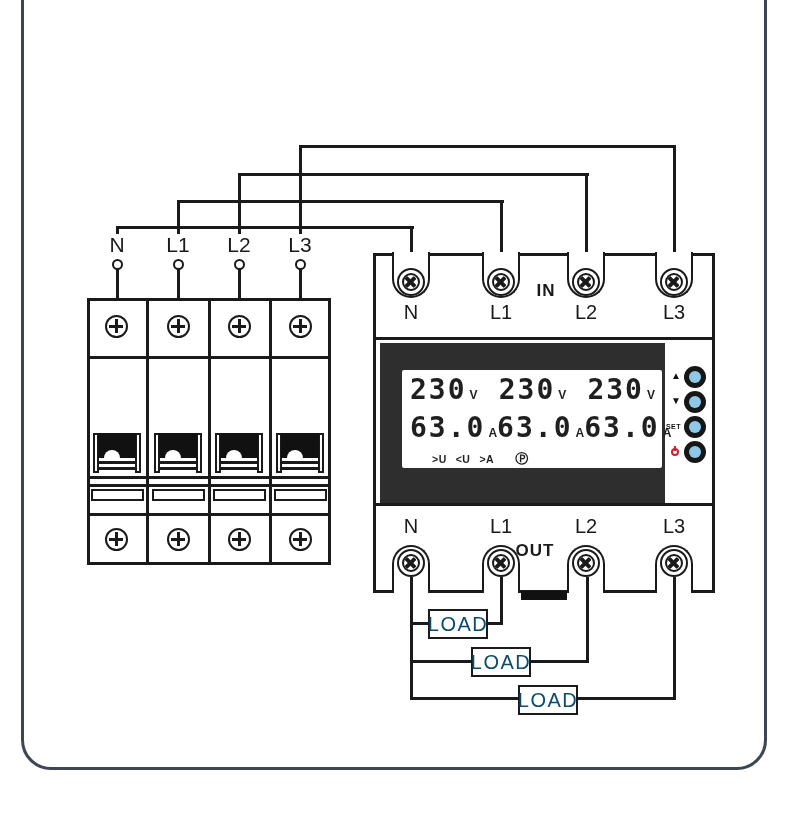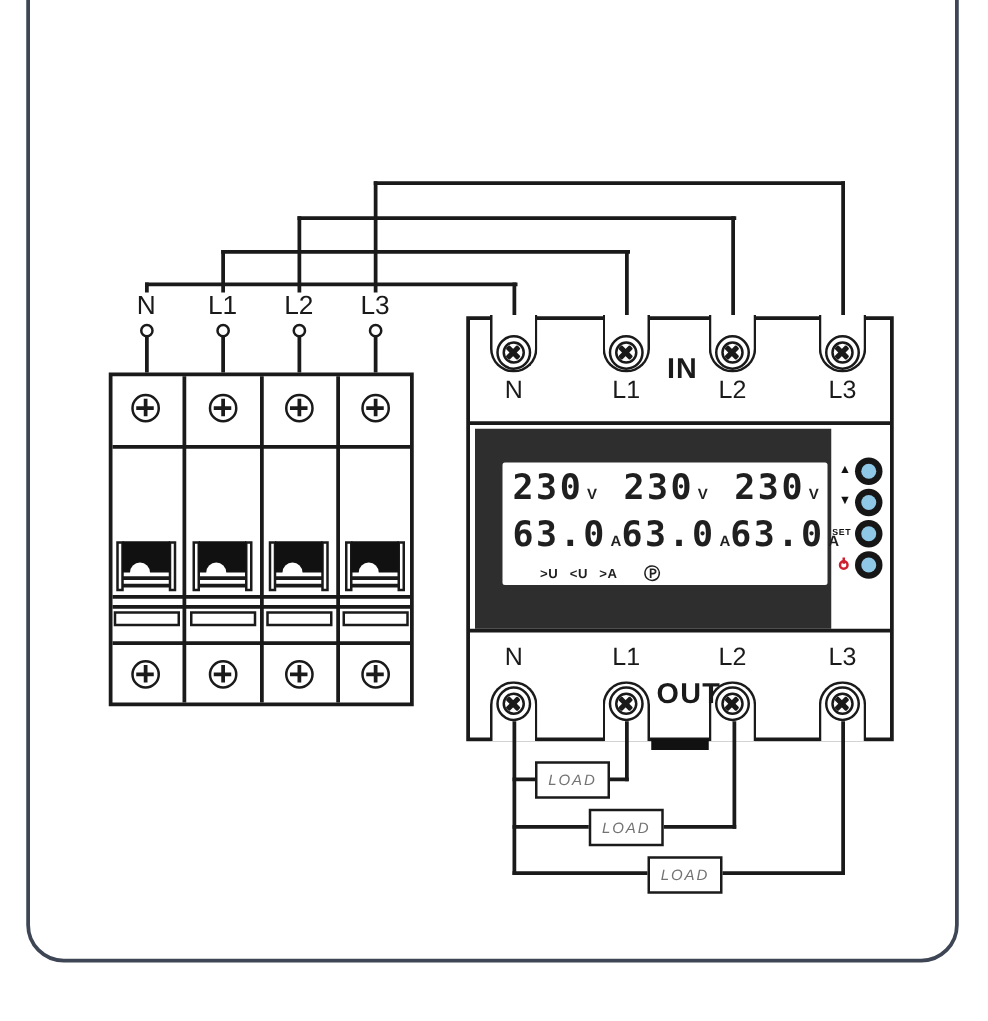--- a/index.html
+++ b/index.html
@@ -11,21 +11,21 @@
   
   .banner{position:absolute;left:52px;top:38px;width:318px;height:69px;background:#3e4655;
           display:flex;align-items:center;justify-content:center;}
   .banner span{color:#ffffff;font-size:37px;font-weight:bold;letter-spacing:.5px;}
   
   .wire{position:absolute;background:#1a1a1a;}
   
   .lbl{position:absolute;text-align:center;color:#1a1a1a;}
   .lbl-supply{width:48px;font-size:21px;}
   .lbl-term{width:48px;font-size:20px;}
-  .lbl-io{font-size:23px;font-weight:600;letter-spacing:1px;}
+  .lbl-io{font-size:17px;font-weight:600;letter-spacing:1px;}
   
   .node{position:absolute;width:11px;height:11px;border:2.5px solid #1a1a1a;border-radius:50%;
         background:#fff;box-sizing:border-box;z-index:3;}
   
   .breaker{position:absolute;left:87px;top:298px;width:238px;height:261px;border:3px solid #1a1a1a;
            background:#fff;z-index:1;}
   .bdiv{position:absolute;top:0;width:3px;height:261px;background:#1a1a1a;}
   .bline{position:absolute;left:0;width:238px;height:3px;background:#1a1a1a;}
   .screwP{position:absolute;width:23px;height:23px;border:2.5px solid #1a1a1a;border-radius:50%;
           background:#fff;box-sizing:border-box;}
@@ -71,21 +71,21 @@
            border-radius:19px 19px 0 0;}
   .screwX{position:absolute;width:28px;height:28px;border:2.5px solid #1a1a1a;border-radius:50%;
           background:#fff;box-sizing:border-box;z-index:5;}
   .screwX .ic{position:absolute;left:2.5px;top:2.5px;width:18px;height:18px;border:2px solid #1a1a1a;
               border-radius:50%;box-sizing:border-box;}
   .screwX .x1,.screwX .x2{position:absolute;left:5px;top:9.5px;width:13px;height:4px;background:#1a1a1a;border-radius:1px;}
   .screwX .x1{transform:rotate(45deg);}
   .screwX .x2{transform:rotate(-45deg);}
   
   .load{position:absolute;width:56px;height:26px;border:2.5px solid #1a1a1a;background:#fff;z-index:3;
-        display:flex;align-items:center;justify-content:center;font-size:12px;letter-spacing:1.5px;color:#737373;font-style:italic;}
+        display:flex;align-items:center;justify-content:center;font-size:20px;letter-spacing:1.5px;color:#0c4a6e;}
   .clip{position:absolute;left:521px;top:591px;width:46px;height:9px;background:#111;z-index:1;}
   .z3{z-index:3;}
 </style>
 </head>
 <body>
 
 <div class="stage">
 
   <div class="frame"></div>
 
@@ -301,21 +301,21 @@
 
   <div class="cut cut-out" style="left:392px;top:545px;height:48px;"></div>
   <div class="cut cut-out" style="left:482px;top:545px;height:48px;"></div>
   <div class="cut cut-out" style="left:567px;top:545px;height:48px;"></div>
   <div class="cut cut-out" style="left:655px;top:545px;height:48px;"></div>
 
   <div class="lbl lbl-term z3" style="left:387px;top:515px;">N</div>
   <div class="lbl lbl-term z3" style="left:477px;top:515px;">L1</div>
   <div class="lbl lbl-term z3" style="left:562px;top:515px;">L2</div>
   <div class="lbl lbl-term z3" style="left:650px;top:515px;">L3</div>
-  <div class="lbl lbl-io z3" style="left:524px;top:541px;width:54px;">OUT</div>
+  <div class="lbl lbl-io z3" style="left:508px;top:541px;width:54px;">OUT</div>
 
   <div class="screwX" style="left:397px;top:549px;">
       <div class="ic"></div>
       <div class="x1"></div>
       <div class="x2"></div>
     </div>
   <div class="screwX" style="left:487px;top:549px;">
       <div class="ic"></div>
       <div class="x1"></div>
       <div class="x2"></div>

